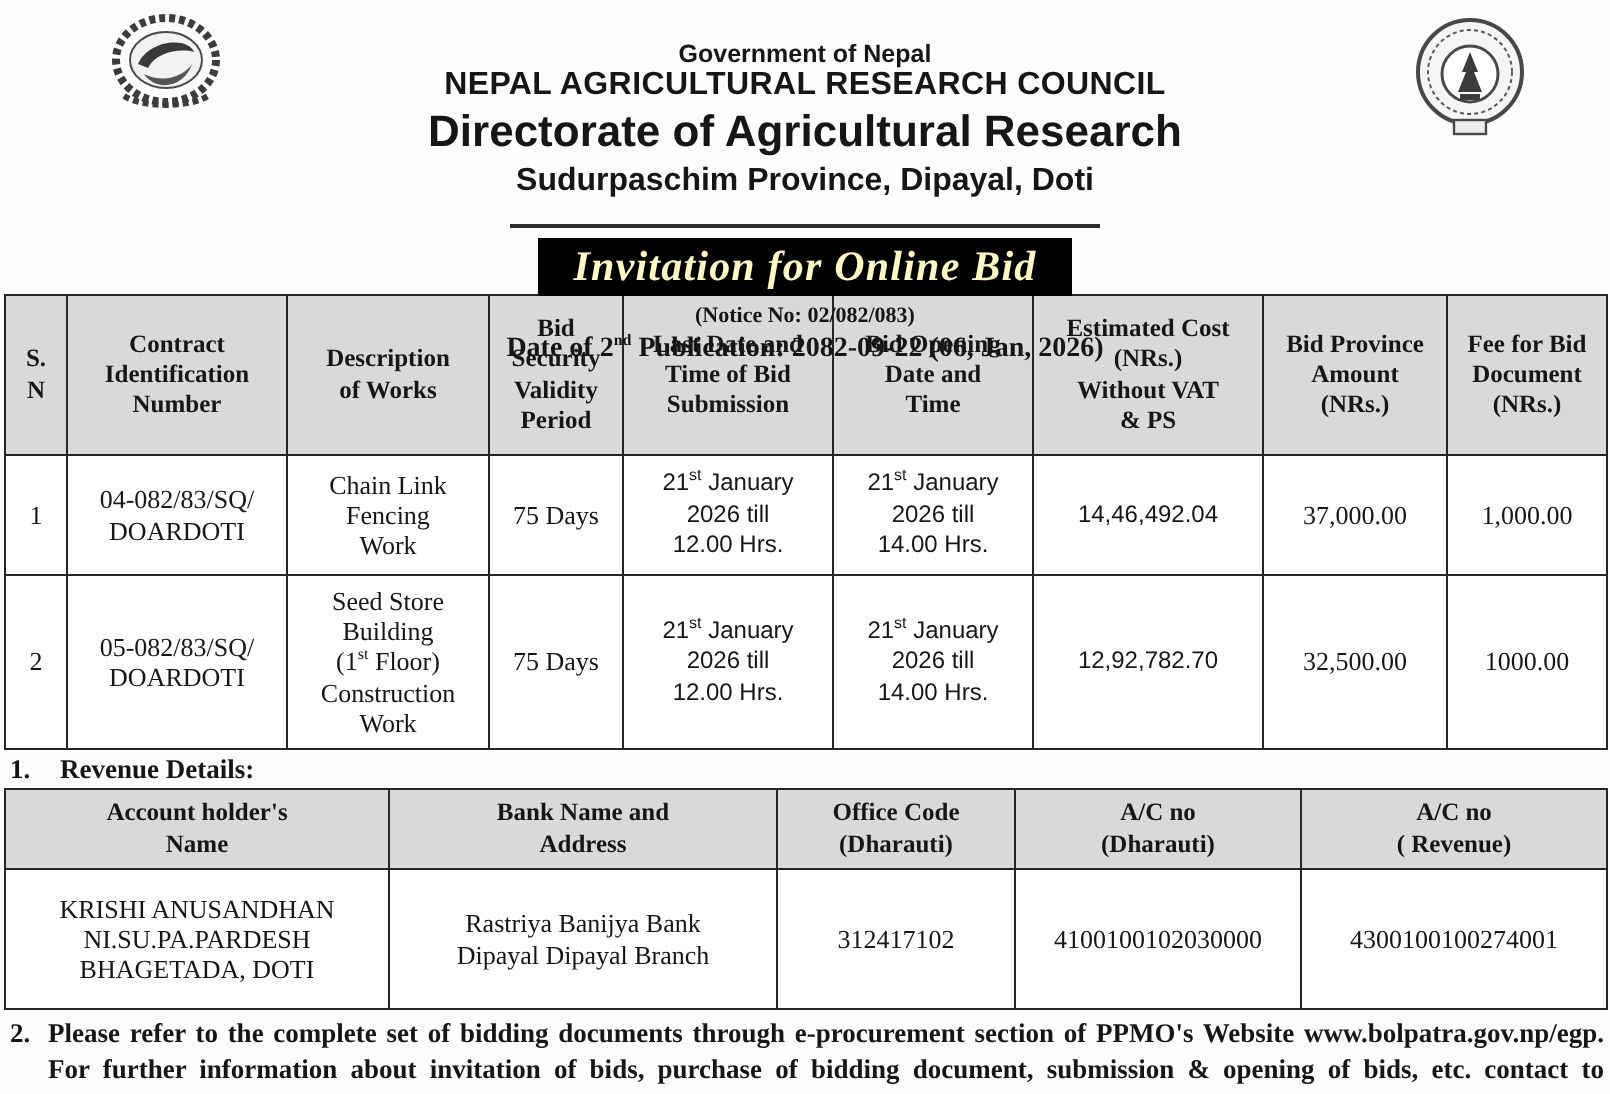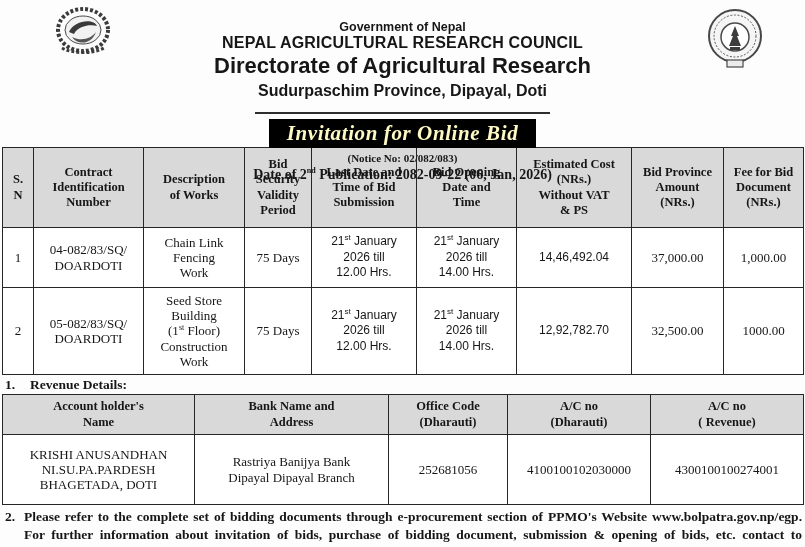--- a/index.html
+++ b/index.html
@@ -197,21 +197,21 @@
 (Dharauti)</th>
       <th class="pre">A/C no
 ( Revenue)</th>
     </tr>
     <tr class="drow">
       <td class="pre">KRISHI ANUSANDHAN
 NI.SU.PA.PARDESH
 BHAGETADA, DOTI</td>
       <td class="pre">Rastriya Banijya Bank
 Dipayal Dipayal Branch</td>
-      <td>252681056</td>
+      <td>312417102</td>
       <td>4100100102030000</td>
       <td>4300100100274001</td>
     </tr>
   </tbody>
     </table>
 
   <div class="footer-note">
     <span class="num">2.</span>
     <p>Please refer to the complete set of bidding documents through e-procurement section of PPMO's Website www.bolpatra.gov.np/egp. For further information about invitation of bids, purchase of bidding document, submission &amp; opening of bids, etc. contact to Directorate of Agricultural Research Dipayal, Doti.</p>
   </div>

